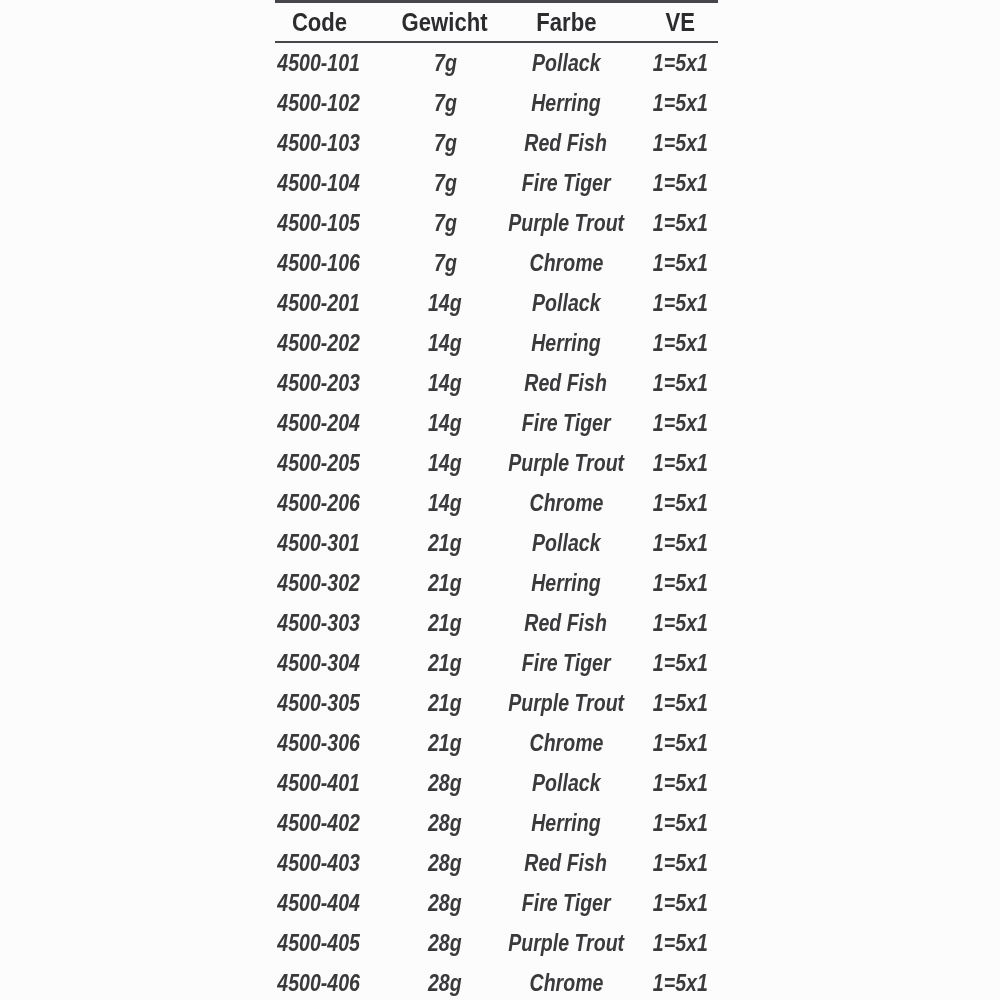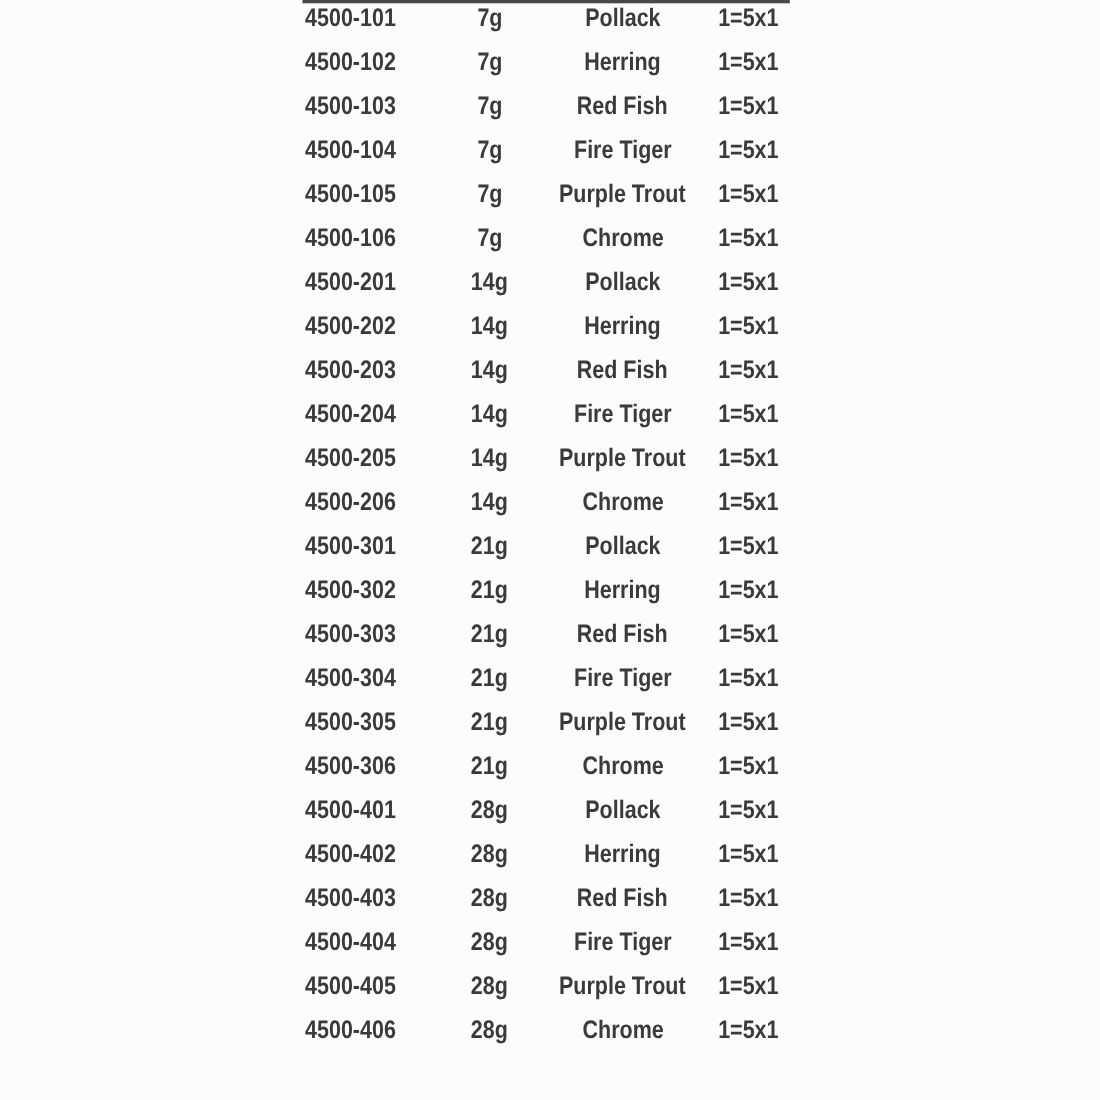--- a/index.html
+++ b/index.html
@@ -23,22 +23,23 @@
     border-top:3px solid var(--rule);
   }
   .thead{
     display:flex;
     align-items:center;
     height:40px;
     border-bottom:2px solid var(--rule);
   }
   .row{
     display:flex;
-    align-items:flex-start;
+    align-items:center;
     height:40px;
+    font-style:italic;
   }
   .cell{
     display:flex;
     justify-content:center;
     align-items:center;
     white-space:nowrap;
     overflow:visible;
   }
   .col-code{width:88px;}
   .col-gewicht{width:164px;}
@@ -55,20 +56,34 @@
   .thead .cell span{
     font-size:26px;
     color:var(--header-text);
   }
 </style>
 </head>
 <body>
 
 <div class="page">
   <div class="table">
+    <div class="thead">
+      <div class="cell col-code">
+        <span>Code</span>
+      </div>
+      <div class="cell col-gewicht">
+        <span>Gewicht</span>
+      </div>
+      <div class="cell col-farbe">
+        <span>Farbe</span>
+      </div>
+      <div class="cell col-ve">
+        <span>VE</span>
+      </div>
+    </div>
     <div class="tbody" id="tbody">
   <div class="row">
     <div class="cell col-code">
       <span>4500-101</span>
     </div>
     <div class="cell col-gewicht">
       <span>7g</span>
     </div>
     <div class="cell col-farbe">
       <span>Pollack</span>

